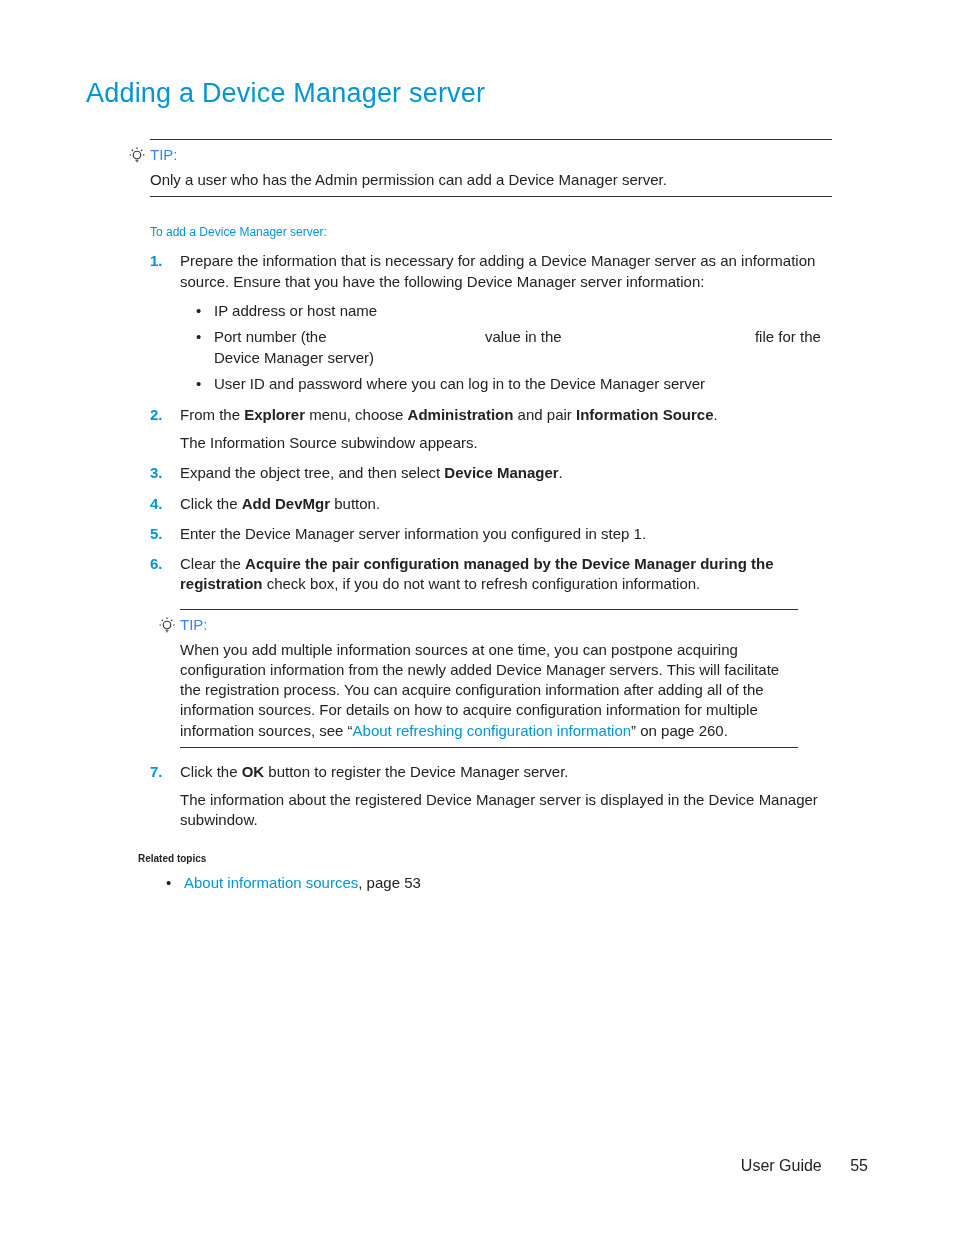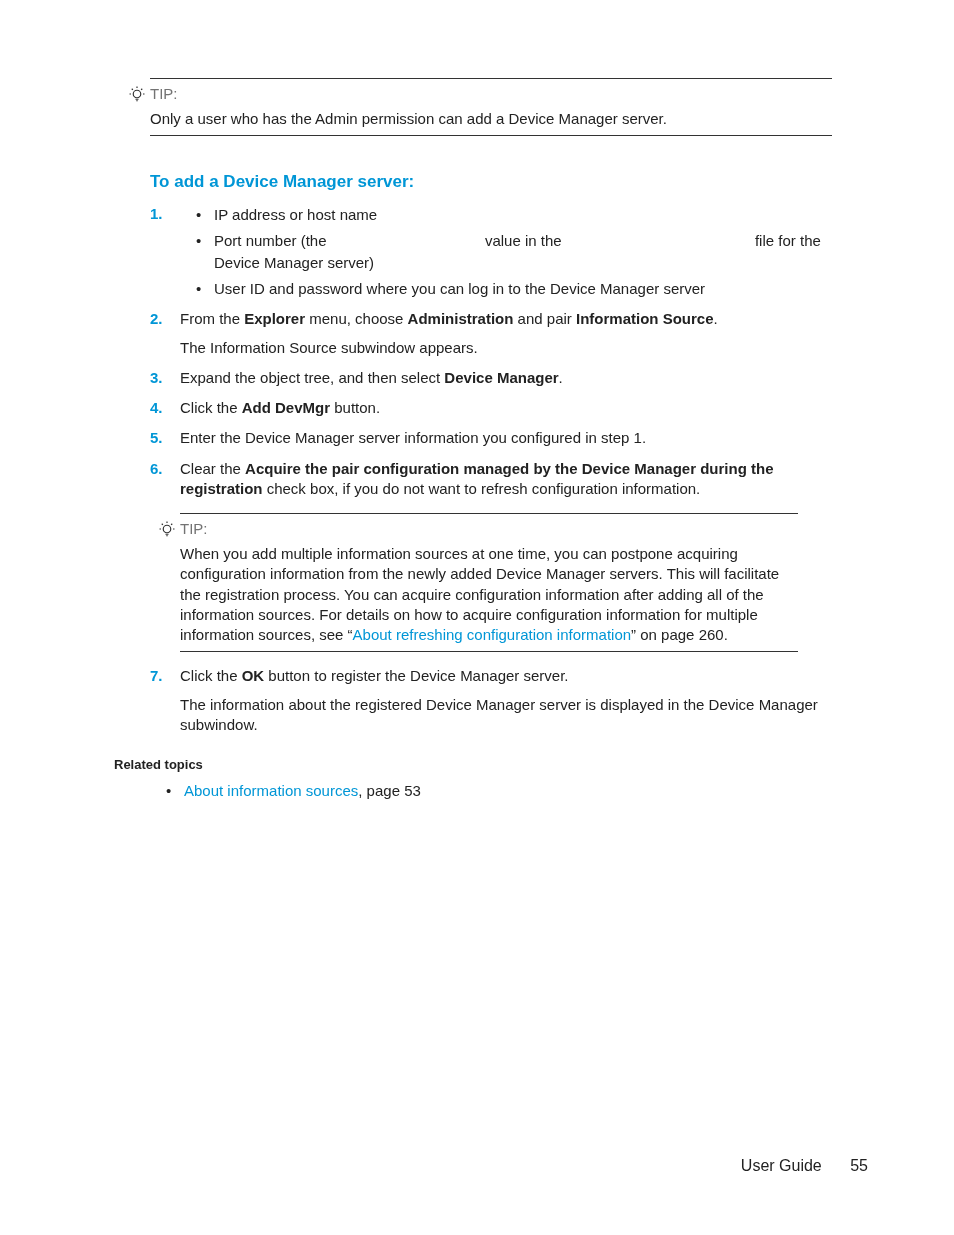--- a/index.html
+++ b/index.html
@@ -4,64 +4,66 @@
 <style>
   * { box-sizing: border-box; margin: 0; padding: 0; }
   html, body { width: 954px; height: 1235px; background: #fff; font-family: Arial, Helvetica, sans-serif; color: #222; }
   .page { position: relative; width: 954px; height: 1235px; padding: 78px 86px 60px 86px; }
   .heading { color: #0096d6; font-weight: 300; font-size: 27px; letter-spacing: 0.2px; margin-bottom: 30px; }
   .tip-block { margin-left: 64px; margin-right: 36px; }
   .tip-rule { border: none; border-top: 1px solid #333; margin-bottom: 6px; }
   .tip-rule-bottom { border: none; border-top: 1px solid #333; margin-top: 6px; }
   .tip-line { display: flex; align-items: flex-start; gap: 4px; margin-left: -22px; }
   .tip-icon { width: 18px; height: 18px; flex-shrink: 0; }
-  .tip-label { color: #737373; font-size: 15px; font-weight: 400; }
+  .tip-label { color: #3b82f6; font-size: 15px; font-weight: 400; }
   .tip-body { font-size: 15px; line-height: 1.35; margin-top: 6px; }
-  .procedure-heading { color: #0096d6; font-weight: 700; font-size: 17px; margin-left: 64px; margin-top: 36px; margin-bottom: 12px; }
+  .procedure-heading { color: #0096d6; font-weight: 400; font-size: 12px; margin-left: 64px; margin-top: 28px; margin-bottom: 12px; }
   ol.steps { list-style: none; margin-left: 64px; margin-right: 36px; counter-reset: step; }
   ol.steps > li { position: relative; padding-left: 30px; font-size: 15px; line-height: 1.35; margin-bottom: 10px; }
   ol.steps > li::before { counter-increment: step; content: counter(step) "."; position: absolute; left: 0; color: #0096d6; font-weight: 700; }
   ol.steps > li .follow { margin-top: 8px; }
   ul.sub { list-style: none; margin-top: 8px; margin-left: 16px; }
   ul.sub > li { position: relative; padding-left: 18px; font-size: 15px; line-height: 1.45; margin-bottom: 4px; }
   ul.sub > li::before { content: "•"; position: absolute; left: 0; }
   .bold { font-weight: 700; }
   .link { color: #0096d6; }
-  .related-heading { font-weight: 700; font-size: 13px; margin-left: 28px; margin-top: 22px; margin-bottom: 8px; }
+  .related-heading { font-weight: 700; font-size: 10px; margin-left: 52px; margin-top: 22px; margin-bottom: 8px; }
   ul.related { list-style: none; margin-left: 80px; }
   ul.related > li { position: relative; padding-left: 18px; font-size: 15px; line-height: 1.4; }
   ul.related > li::before { content: "•"; position: absolute; left: 0; }
   .footer { position: absolute; bottom: 60px; right: 86px; font-size: 16px; }
   .pagenum { display: inline-block; margin-left: 24px; }
   .inner-tip { margin-left: 94px; margin-right: 70px; margin-top: 14px; margin-bottom: 14px; }
 </style>
 </head>
 <body>
 
 <div class="page">
 
+  <h1 class="heading">Adding a Device Manager server</h1>
 
   <div class="tip-block">
     <hr class="tip-rule">
     <div class="tip-line">
       <svg class="tip-icon" viewBox="0 0 24 24" fill="none" stroke="#333" stroke-width="1.6">
         <circle cx="12" cy="12" r="5"></circle>
         <path d="M10 19h4M11 21h2"></path>
         <path d="M12 2v2M4 12H2M22 12h-2M5 5l1.5 1.5M19 5l-1.5 1.5"></path>
       </svg>
       <span class="tip-label">TIP:</span>
     </div>
     <div class="tip-body">Only a user who has the Admin permission can add a Device Manager server.</div>
     <hr class="tip-rule-bottom">
   </div>
 
   <div class="procedure-heading">To add a Device Manager server:</div>
 
   <ol class="steps">
     <li>
+      <span>Prepare the information that is necessary for adding a Device Manager server as an information source. Ensure that you have the following Device Manager server information:</span>
       <ul class="sub">
         <li>IP address or host name</li>
         <li>
           <span>Port number (the </span>
           <span style="display:inline-block; width:150px;"></span>
           <span> value in the </span>
           <span style="display:inline-block; width:185px;"></span>
           <span> file for the Device Manager server)</span>
         </li>
         <li>User ID and password where you can log in to the Device Manager server</li>

